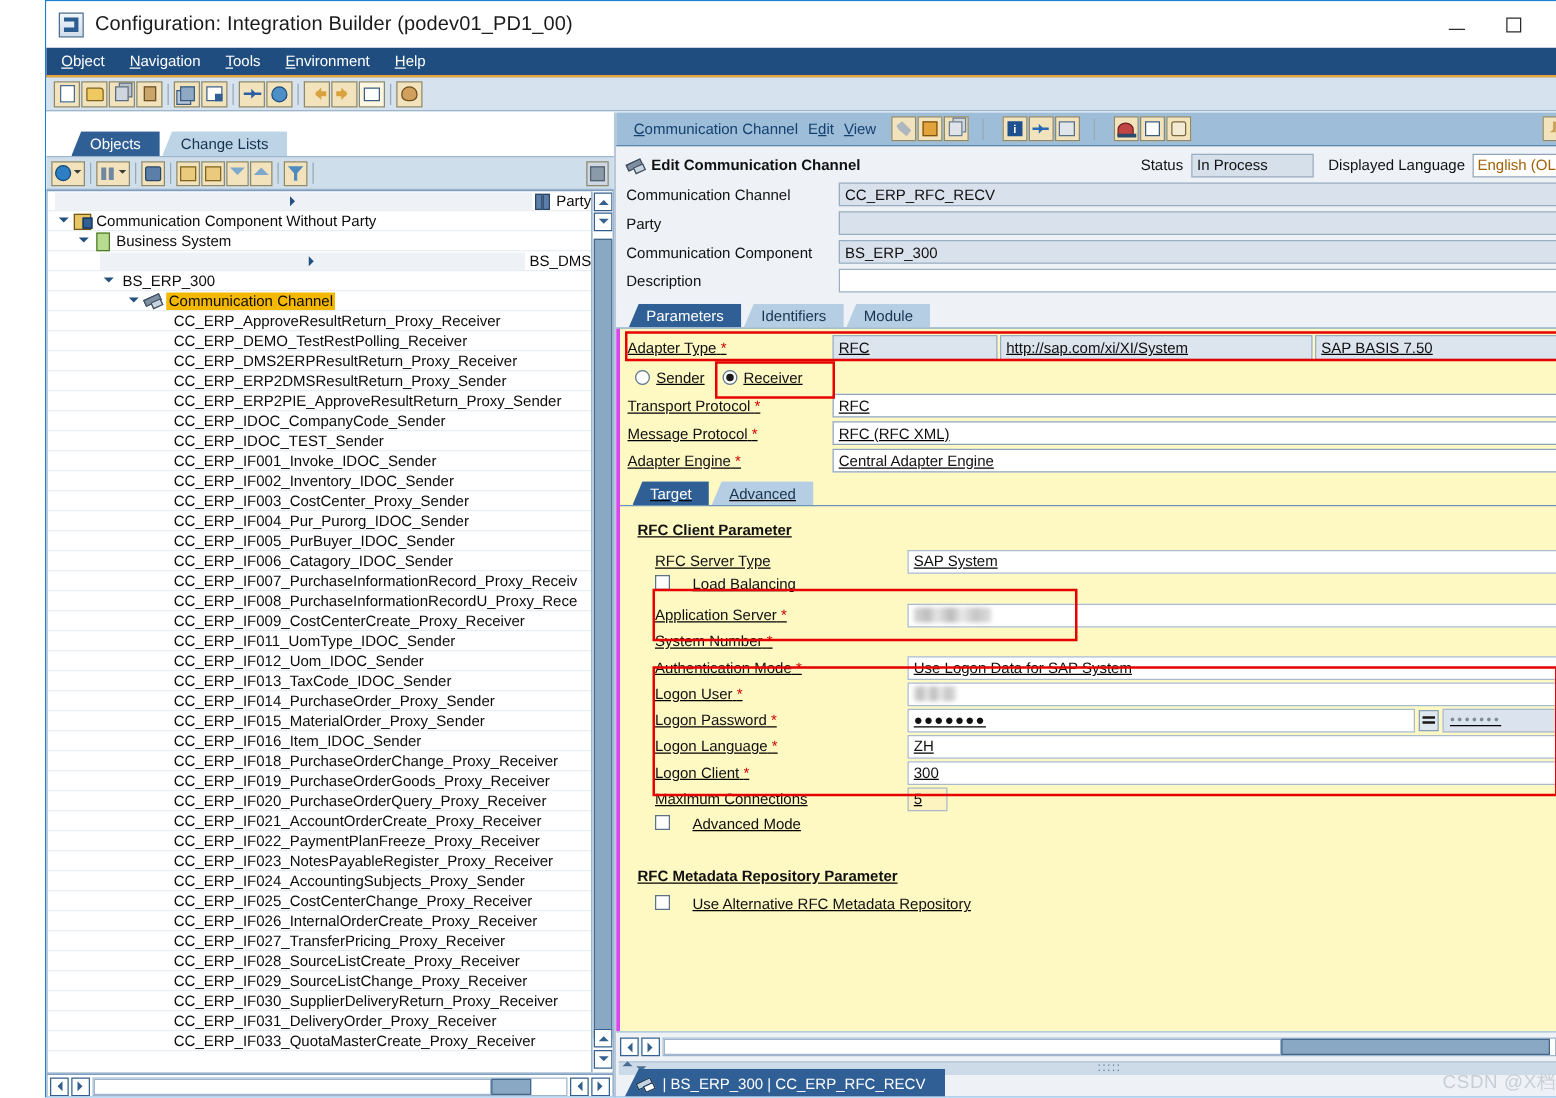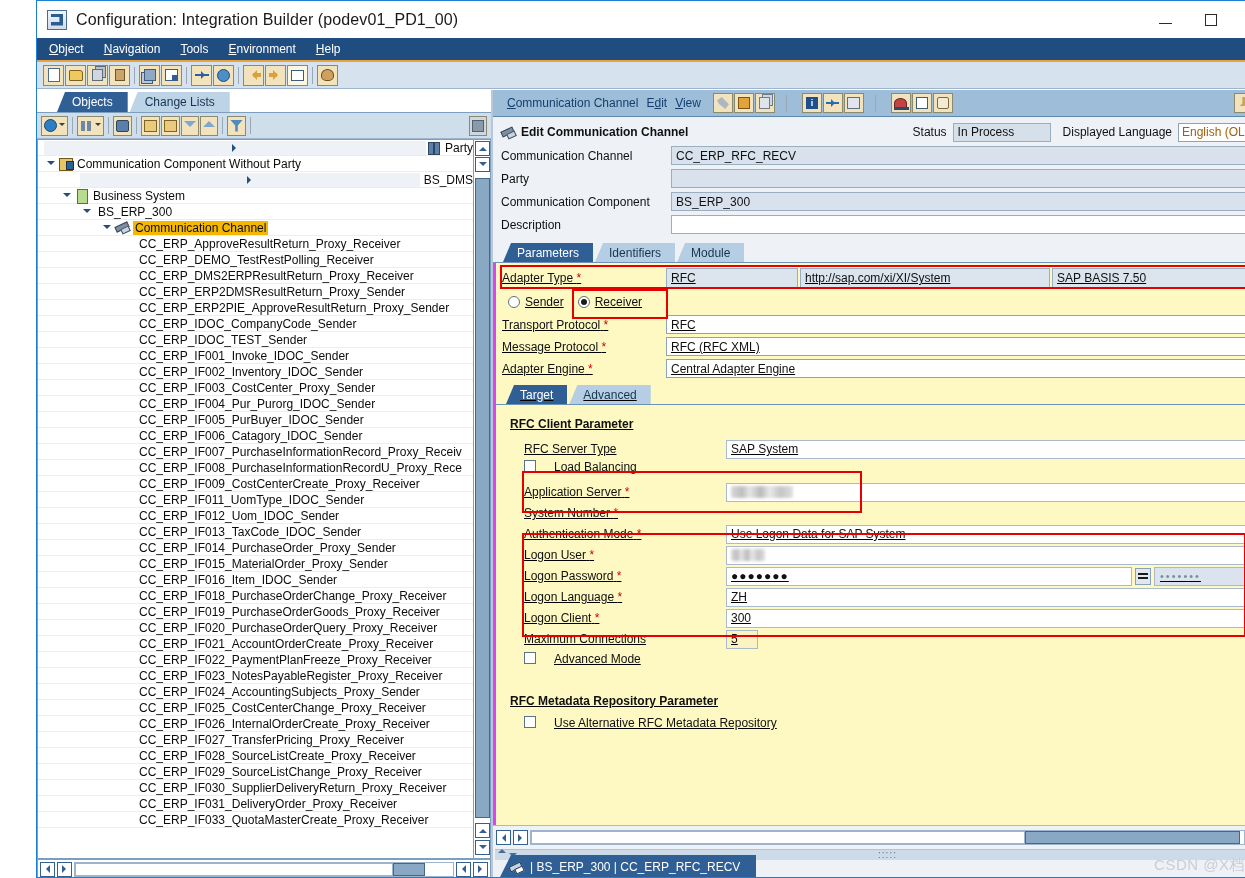--- a/index.html
+++ b/index.html
@@ -137,21 +137,21 @@
 
   
   .left {
     width: 456px;
     display: flex; flex-direction: column;
     background: #ffffff;
     border-right: 2px solid #b8c8d8;
     position: relative;
   }
   .tabstrip {
-    height: 23px;
+    height: 36px;
     background: #ffffff;
     display: flex; align-items: flex-end;
     padding-left: 20px;
     border-bottom: 1px solid #7e9ec0;
     position: relative;
   }
   .ltab {
     height: 20px;
     padding: 0 15px;
     display:flex; align-items:center;
@@ -658,30 +658,30 @@
             <span class="ticon ti-party"></span>
             <span>Party</span>
           </div>
 
           <div class="trow" style="padding-left:6px">
             <span class="twist down"></span>
             <span class="ticon ti-comp"></span>
             <span>Communication Component Without Party</span>
           </div>
 
+          <div class="trow" style="padding-left:22px">
+            <span class="twist down"></span>
+            <span class="ticon ti-bs"></span>
+            <span>Business System</span>
+          </div>
+
           <div class="trow" style="padding-left:42px">
             <span class="twist right"></span>
             <span style="width:4px"></span>
             <span>BS_DMS</span>
-          </div>
-
-          <div class="trow" style="padding-left:22px">
-            <span class="twist down"></span>
-            <span class="ticon ti-bs"></span>
-            <span>Business System</span>
           </div>
 
           <div class="trow" style="padding-left:42px">
             <span class="twist down"></span>
             <span style="width:4px"></span>
             <span>BS_ERP_300</span>
           </div>
 
           <div class="trow" style="padding-left:62px">
             <span class="twist down"></span>

